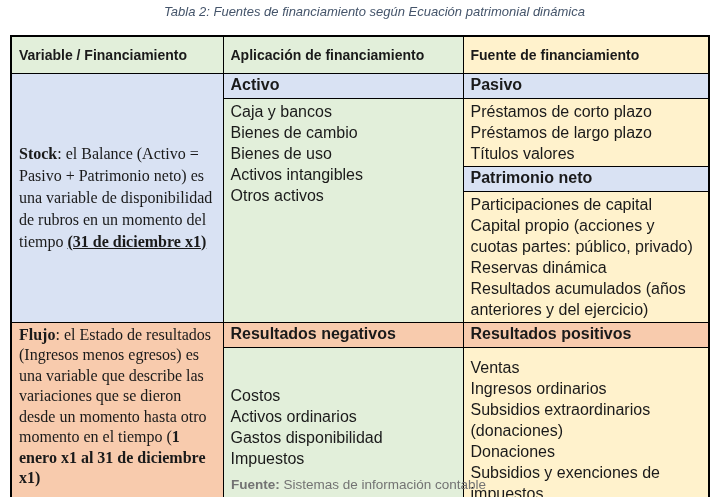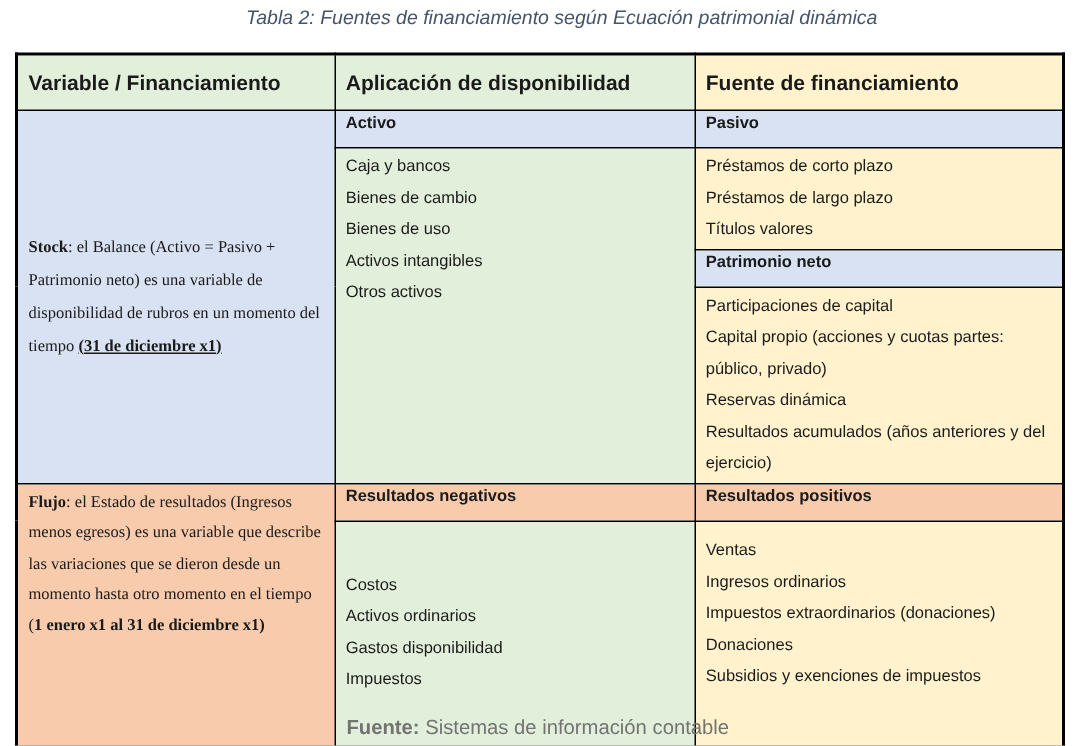--- a/index.html
+++ b/index.html
@@ -31,21 +31,21 @@
     position: absolute;
     left: 10px; top: 35px;
     width: 698px;
     border-collapse: collapse;
     table-layout: fixed;
     border: 2px solid var(--border-color);
   }
   .fin th, .fin td {
     border: 1px solid var(--border-color);
     padding: 2px 7px;
-    font-size: 11px;
+    font-size: 16px;
     vertical-align: top;
     overflow: hidden;
   }
   .fin col.c1 { width: 212px; }
   .fin col.c2 { width: 240px; }
   .fin col.c3 { width: 246px; }
   .fin th {
     text-align: left;
     font-weight: bold;
     font-size: 14px;
@@ -90,21 +90,21 @@
 <table class="fin">
   <colgroup>
       <col class="c1">
       <col class="c2">
       <col class="c3">
     </colgroup>
 
   <tbody>
       <tr>
     <th class="hdr-green">Variable / Financiamiento</th>
-    <th class="hdr-green">Aplicación de disponibilidad</th>
+    <th class="hdr-green">Aplicación de financiamiento</th>
     <th class="hdr-cream">Fuente de financiamiento</th>
   </tr>
 
   <tr style="height:25px;">
     <td class="bg-blue desc v-mid" rowspan="4">
       <span class="bold">Stock</span><span>: el Balance (Activo = Pasivo + Patrimonio neto) es una variable de disponibilidad de rubros en un momento del tiempo </span><span class="hl-underline">(31 de diciembre x1)</span>
     </td>
     <td class="bg-blue subhdr">Activo</td>
     <td class="bg-blue subhdr">Pasivo</td>
   </tr>
@@ -148,21 +148,21 @@
   <tr style="height:151px;">
     <td class="bg-green list v-mid">
           <div>Costos</div>
           <div>Activos ordinarios</div>
           <div>Gastos disponibilidad</div>
           <div>Impuestos</div>
         </td>
     <td class="bg-cream list pad-8">
           <div>Ventas</div>
           <div>Ingresos ordinarios</div>
-          <div>Impuestos extraordinarios (donaciones)</div>
+          <div>Subsidios extraordinarios (donaciones)</div>
           <div>Donaciones</div>
           <div>Subsidios y exenciones de impuestos</div>
         </td>
   </tr>
 </tbody>
   </table>
 
 <div class="source">
   <span class="bold">Fuente:</span><span> Sistemas de información contable</span>
 </div>

